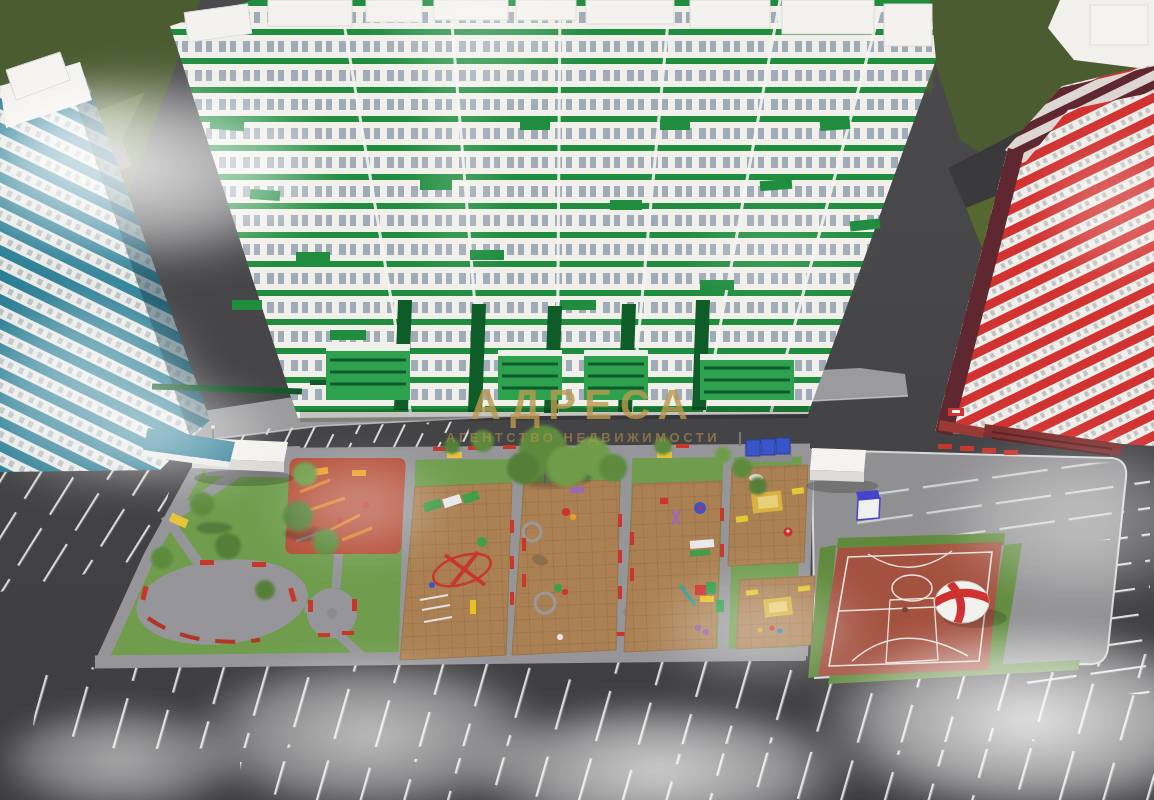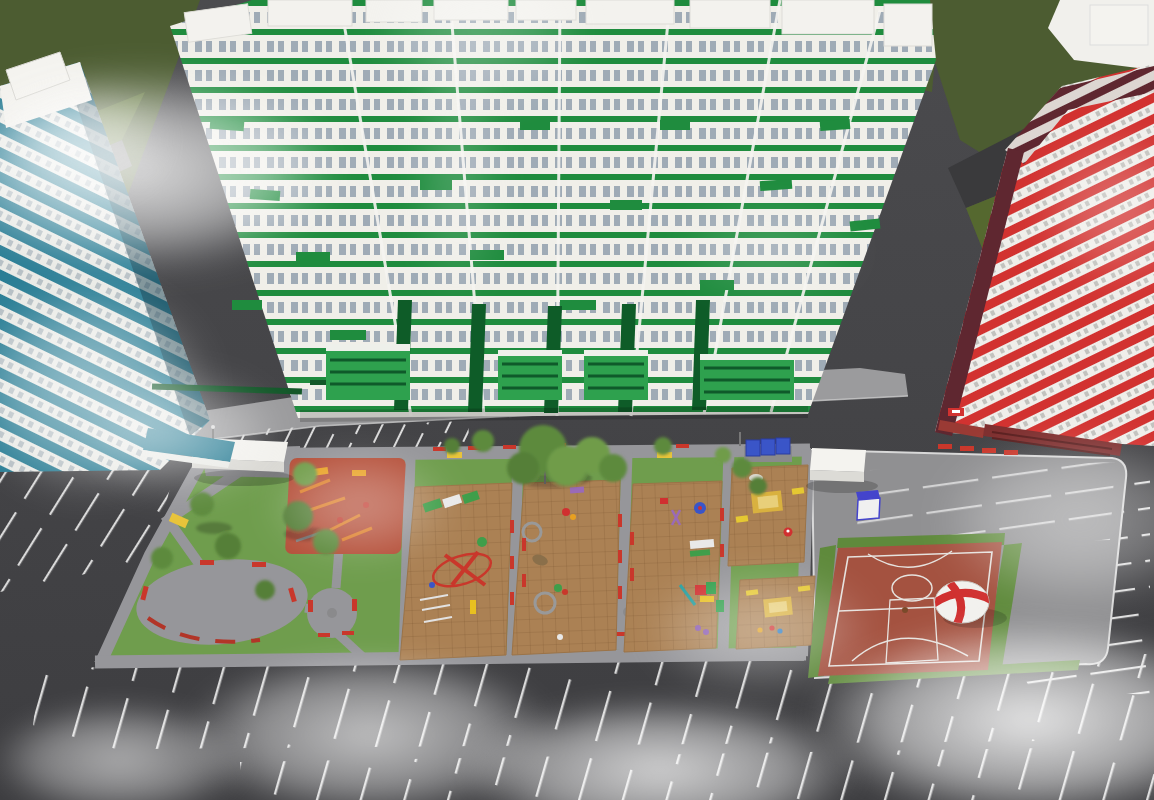--- a/index.html
+++ b/index.html
@@ -462,13 +462,17 @@
 <div class="cloud dense" style="left:110px;top:620px;width:520px;height:230px;opacity:.7;"></div>
 <div class="cloud dense" style="left:380px;top:670px;width:560px;height:200px;opacity:.8;"></div>
 <div class="cloud" style="left:600px;top:545px;width:320px;height:170px;opacity:.4;"></div>
 <div class="cloud dense" style="left:720px;top:580px;width:620px;height:280px;opacity:.9;"></div>
 <div class="cloud" style="left:880px;top:400px;width:400px;height:240px;opacity:.45;"></div>
 <div class="cloud" style="left:1000px;top:100px;width:240px;height:220px;opacity:.3;"></div>
 <div class="cloud dense" style="left:-60px;top:680px;width:360px;height:160px;opacity:.6;"></div>
 <div class="cloud" style="left:640px;top:180px;width:260px;height:140px;opacity:.18;"></div>
 <div class="cloud" style="left:-40px;top:60px;width:240px;height:160px;opacity:.5;"></div>
 
+<div class="watermark">
+  <div class="wm-title">АДРЕСА</div>
+  <div class="wm-sub">АГЕНТСТВО НЕДВИЖИМОСТИ</div>
 </div>
+</div>
 
 </body></html>

